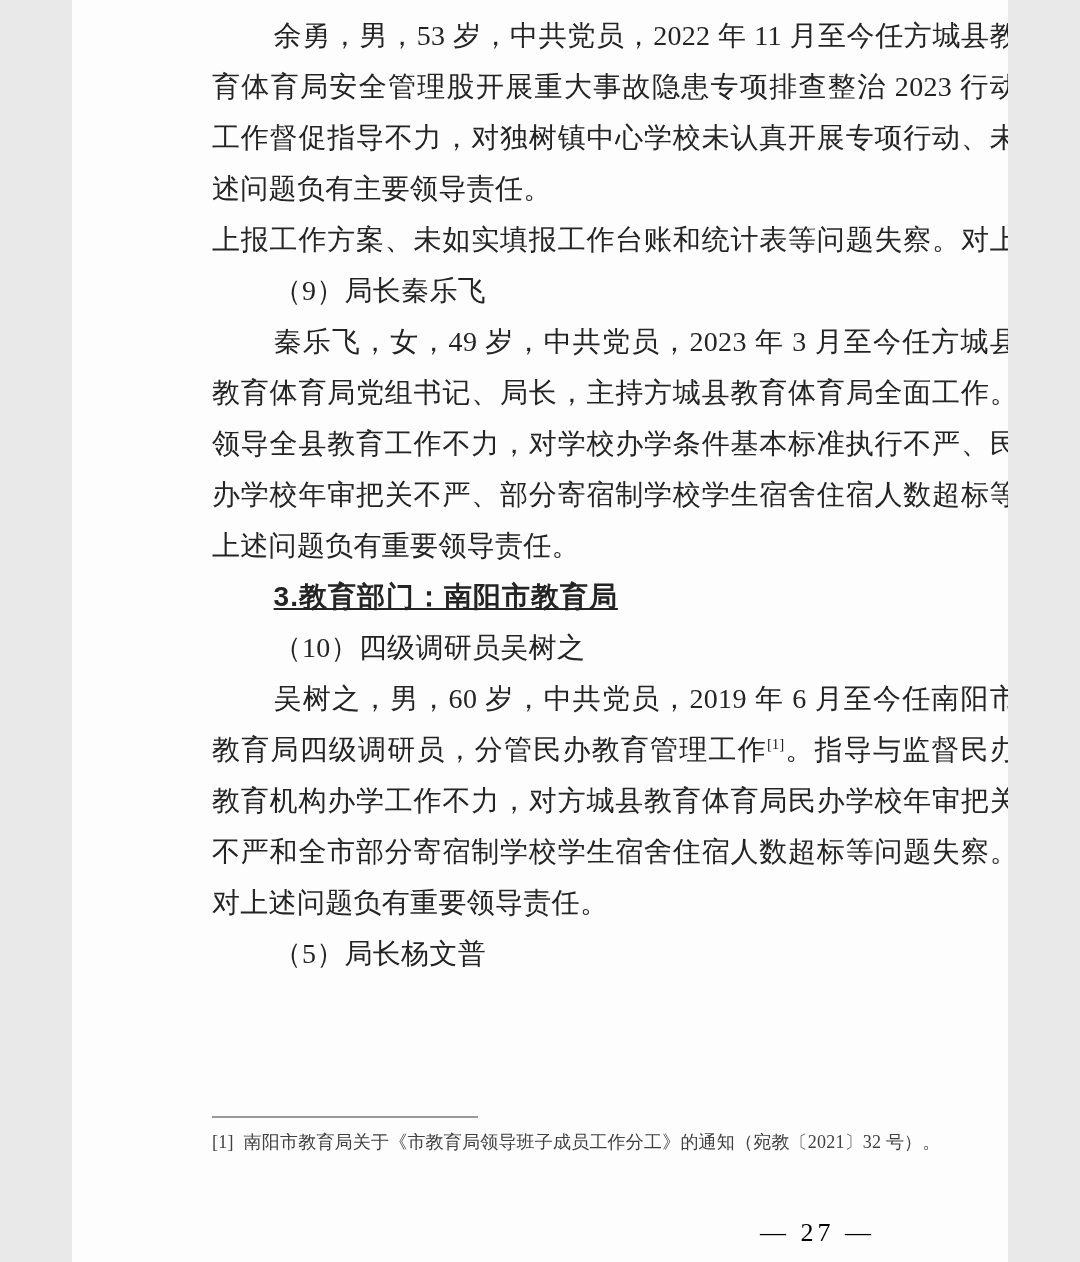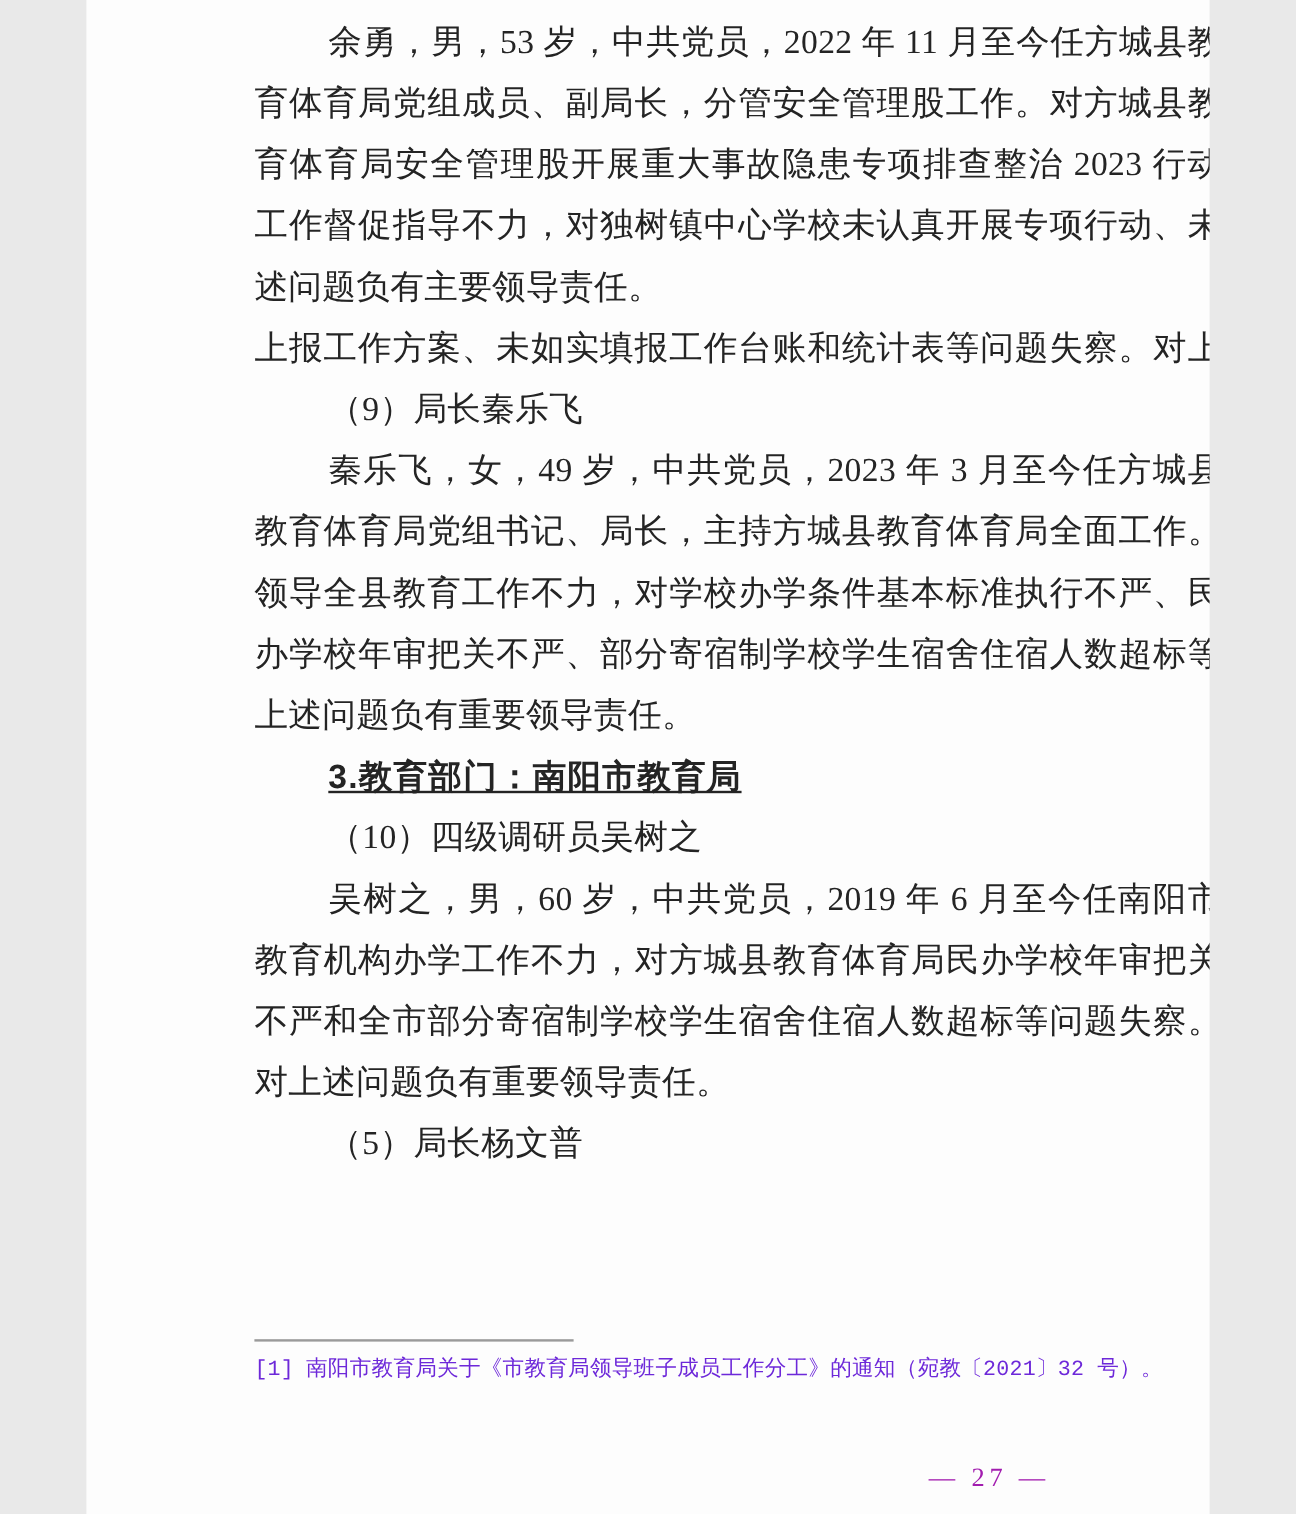--- a/index.html
+++ b/index.html
@@ -63,44 +63,42 @@
   }
   .footnote-rule {
     width: 266px;
     height: 2px;
     background: #9a9a9a;
     margin-bottom: 10px;
   }
   .footnote {
     font-size: 18px;
     line-height: 28px;
-    color: #6d28d9;
+    color: #404040;
     letter-spacing: 0.2px;
-    font-family: Liberation Mono, monospace;
   }
   .footnote .fn-marker {
     margin-right: 10px;
   }
   .page-number {
     position: absolute;
     top: 1218px;
     right: 133px;
-    font-size: 22px;
+    font-size: 26px;
     letter-spacing: 4px;
-    color: #a21caf;
+    color: #000000;
   }
 </style>
 </head>
 <body>
 
 <div class="page" style="background: rgb(253, 253, 253); color: rgb(36, 36, 36);">
   <div class="content">
       <div class="para body">
         <div class="line indent fill">余勇，男，53 岁，中共党员，2022 年 11 月至今任方城县教</div>
-        <div class="line fill">育体育局党组成员、副局长，分管安全管理股工作。对方城县教</div>
         <div class="line fill">育体育局安全管理股开展重大事故隐患专项排查整治 2023 行动</div>
         <div class="line fill">工作督促指导不力，对独树镇中心学校未认真开展专项行动、未</div>
         <div class="line">述问题负有主要领导责任。</div>
         <div class="line fill">上报工作方案、未如实填报工作台账和统计表等问题失察。对上</div>
       </div>
       <div class="para subhead">
         <div class="line indent">（9）局长秦乐飞</div>
       </div>
       <div class="para body">
         <div class="line indent fill">秦乐飞，女，49 岁，中共党员，2023 年 3 月至今任方城县</div>
@@ -110,20 +108,21 @@
         <div class="line">上述问题负有重要领导责任。</div>
       </div>
       <div class="para heading">
         <div class="line indent">3.教育部门：南阳市教育局</div>
       </div>
       <div class="para subhead">
         <div class="line indent">（10）四级调研员吴树之</div>
       </div>
       <div class="para body">
         <div class="line indent fill">吴树之，男，60 岁，中共党员，2019 年 6 月至今任南阳市</div>
+        <div class="line fill">教育局四级调研员，分管民办教育管理工作<sup class="fnref">[1]</sup>。指导与监督民办</div>
         <div class="line fill">教育机构办学工作不力，对方城县教育体育局民办学校年审把关</div>
         <div class="line fill">不严和全市部分寄宿制学校学生宿舍住宿人数超标等问题失察。</div>
         <div class="line">对上述问题负有重要领导责任。</div>
       </div>
       <div class="para subhead">
         <div class="line indent">（5）局长杨文普</div>
       </div>
     </div>
 
   <div class="footnote-area">

